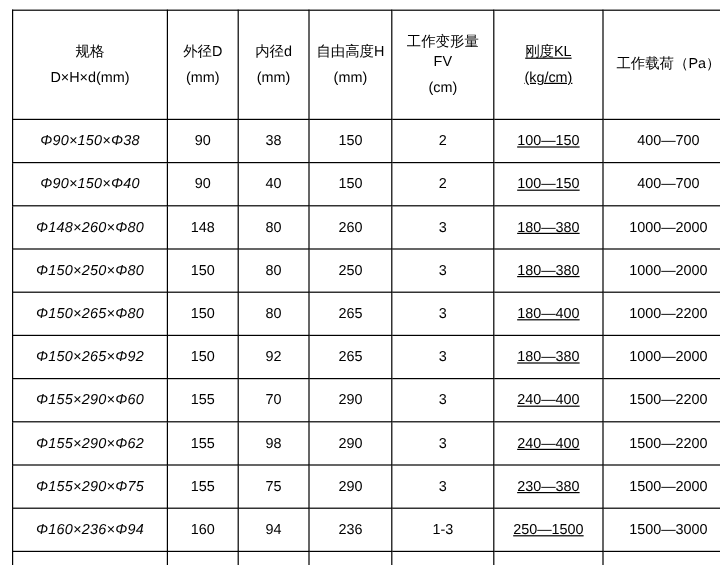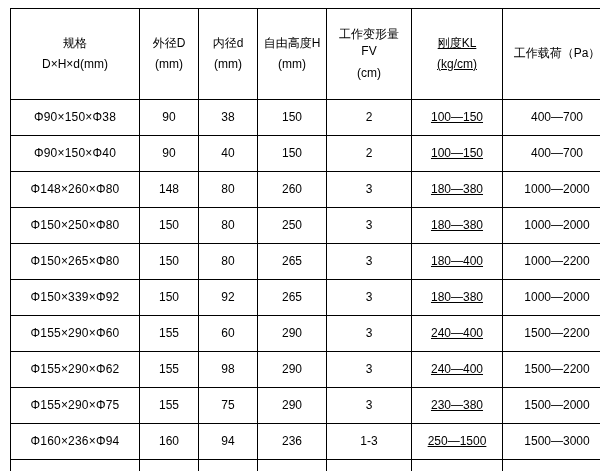--- a/index.html
+++ b/index.html
@@ -49,21 +49,21 @@
   .col-spec   { width: 126px; }
   .col-od     { width: 56px; }
   .col-id     { width: 56px; }
   .col-height { width: 66px; margin-left: 20px; }
   .col-fv     { width: 82px; }
   .col-kl     { width: 88px; text-decoration: underline; }
   .col-load   { width: 106px; }
 
   .hdr-line { display: block; }
   .hdr-gap { display: block; height: 4px; }
-  .spec-cell { font-size: 12px; letter-spacing: 0.2px; }
+  .spec-cell { font-size: 12px; letter-spacing: 0.2px; font-style: italic; }
 </style>
 </head>
 <body>
 
 <div class="sheet">
   <table class="spec-table">
     <thead>
       <tr>
         <td class="col-spec">
           <span class="hdr-line">规格</span>
@@ -141,32 +141,32 @@
         <tr>
           <td class="col-spec spec-cell">Φ150×265×Φ80</td>
           <td class="col-od">150</td>
           <td class="col-id">80</td>
           <td class="col-height">265</td>
           <td class="col-fv">3</td>
           <td class="col-kl">180—400</td>
           <td class="col-load">1000—2200</td>
         </tr>
         <tr>
-          <td class="col-spec spec-cell">Φ150×339×Φ92</td>
+          <td class="col-spec spec-cell">Φ150×265×Φ92</td>
           <td class="col-od">150</td>
           <td class="col-id">92</td>
           <td class="col-height">265</td>
           <td class="col-fv">3</td>
           <td class="col-kl">180—380</td>
           <td class="col-load">1000—2000</td>
         </tr>
         <tr>
           <td class="col-spec spec-cell">Φ155×290×Φ60</td>
           <td class="col-od">155</td>
-          <td class="col-id">60</td>
+          <td class="col-id">70</td>
           <td class="col-height">290</td>
           <td class="col-fv">3</td>
           <td class="col-kl">240—400</td>
           <td class="col-load">1500—2200</td>
         </tr>
         <tr>
           <td class="col-spec spec-cell">Φ155×290×Φ62</td>
           <td class="col-od">155</td>
           <td class="col-id">98</td>
           <td class="col-height">290</td>

